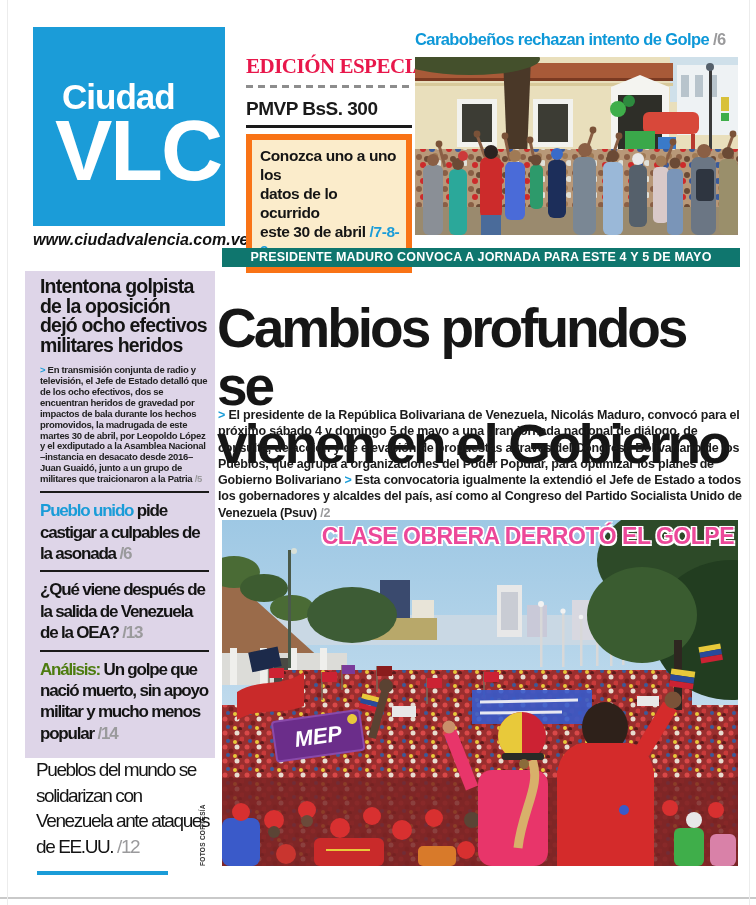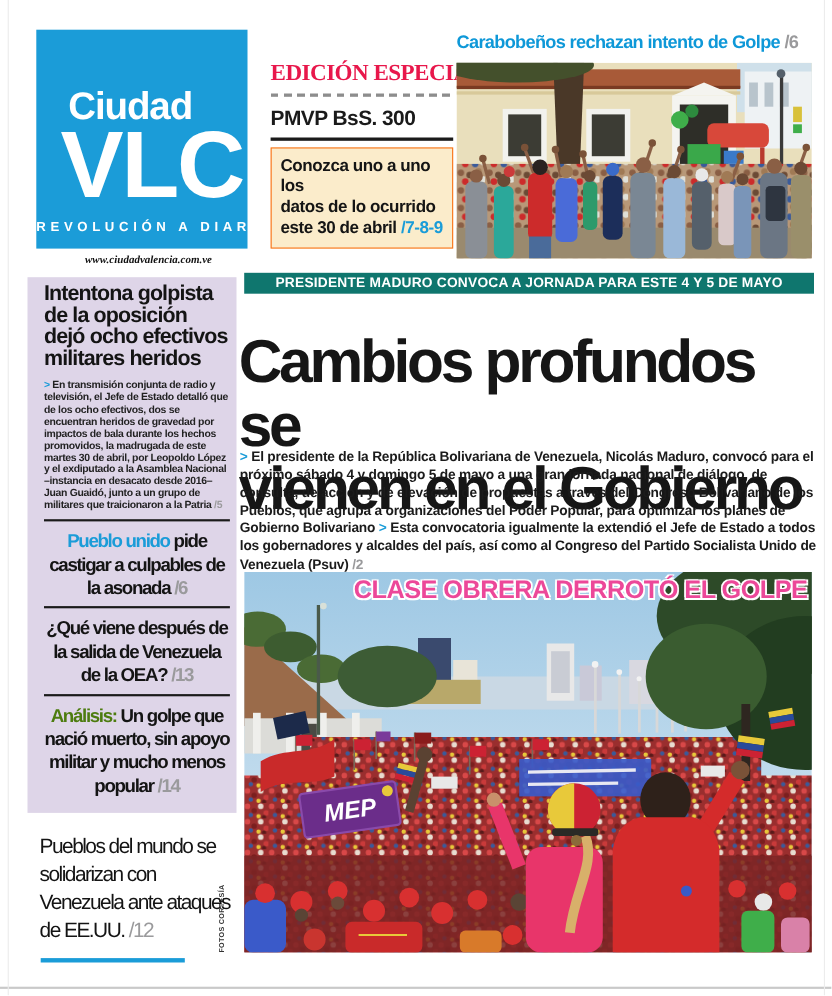--- a/index.html
+++ b/index.html
@@ -7,67 +7,66 @@
     width:756px;height:905px;position:relative;background:#ffffff;
     font-family:"Liberation Sans","DejaVu Sans",sans-serif;overflow:hidden;
     -webkit-font-smoothing:antialiased;
   }
   .abs{position:absolute;}
   
   .logo-box{left:33px;top:27px;width:192px;height:199px;background:#1b9cd8;color:#fff;}
   .logo-ciudad{position:absolute;left:29px;top:50px;font-size:35px;font-weight:bold;letter-spacing:-1px;}
   .logo-vlc{position:absolute;left:22px;top:80px;font-size:86px;font-weight:bold;letter-spacing:-2px;line-height:1;}
   .logo-tagline{position:absolute;left:0;right:0;top:172px;text-align:center;font-size:12px;font-weight:bold;letter-spacing:4.2px;white-space:nowrap;}
-  .website{left:33px;top:231px;width:204px;text-align:center;font-style:italic;font-weight:bold;font-size:10px;color:#111;font-family:Liberation Serif, serif;}
+  .website{left:33px;top:231px;width:204px;text-align:center;font-style:italic;font-weight:bold;font-size:16px;color:#111;}
   .mid-col{left:246px;top:28px;width:166px;}
   .date-line{font-size:8.5px;font-weight:bold;color:#4a4a4a;line-height:1.3;letter-spacing:0.1px;white-space:pre-line;}
   .edition{margin-top:26px;font-family:"Liberation Serif","DejaVu Serif",serif;font-weight:bold;font-size:21px;letter-spacing:-0.5px;color:#e8174b;white-space:nowrap;}
   .edition .num{color:#1a1a1a;}
   .dash-line{margin-top:6px;height:3px;background:repeating-linear-gradient(90deg,#8d8d8d 0 7px,transparent 7px 12px);}
   .price{margin-top:10px;font-size:19px;font-weight:bold;letter-spacing:-0.5px;color:#1a1a1a;}
   .price-rule{margin-top:5px;height:3px;background:#1a1a1a;}
-  .promo-box{margin-top:6px;background:#fbeccb;border:1px solid #f97316;padding:7px 6px 7px 8px;
+  .promo-box{margin-top:6px;background:#fbeccb;border:6px solid #f97316;padding:7px 6px 7px 8px;
     font-size:15.5px;font-weight:bold;line-height:1.22;letter-spacing:-0.4px;color:#151515;white-space:pre-line;}
   .promo-box .pages{color:#1a9cd8;}
   
   .top-story-headline{left:415px;top:30px;width:330px;font-size:16.5px;font-weight:bold;color:#0e98d8;letter-spacing:-0.6px;white-space:nowrap;}
   .ref{color:#9a9a9c;}
   .top-photo{left:415px;top:57px;width:323px;height:178px;}
   
   .banner{left:222px;top:248px;width:518px;height:19px;background:#0f766e;color:#fff;text-align:center;
     font-size:12.5px;font-weight:bold;letter-spacing:0.2px;line-height:19px;white-space:nowrap;}
   .main-headline{left:217px;top:272px;width:528px;font-size:55px;font-weight:bold;letter-spacing:-3px;line-height:1.05;color:#161616;white-space:pre-line;margin-top:28px;}
   .deck{left:218px;top:407px;width:524px;font-size:12.5px;font-weight:bold;line-height:1.3;letter-spacing:-0.2px;color:#1b1b1b;}
   .bullet{color:#1a9cd8;}
   .main-photo{left:222px;top:520px;width:516px;height:346px;}
   .photo-overlay-title{position:absolute;top:3px;right:4px;font-size:23px;font-weight:bold;letter-spacing:-0.5px;color:#ec4899;
     text-shadow:-1.5px -1.5px 0 #fff,1.5px -1.5px 0 #fff,-1.5px 1.5px 0 #fff,1.5px 1.5px 0 #fff,0 0 2px #fff;white-space:nowrap;}
   .photo-credit{left:199px;top:866px;transform-origin:0 0;transform:rotate(-90deg);font-size:6.5px;font-weight:bold;color:#333;letter-spacing:0.3px;white-space:nowrap;}
   
-  .sidebar-box{left:25px;top:252px;width:190px;height:487px;background:#ded5e8;padding:6px 6px 16px 15px;box-sizing:border-box;}
+  .sidebar-box{left:25px;top:271px;width:190px;height:487px;background:#ded5e8;padding:6px 6px 16px 15px;box-sizing:border-box;}
   .s1-headline{font-size:19.5px;font-weight:bold;line-height:1.0;letter-spacing:-0.8px;color:#141414;white-space:pre-line;}
   .s1-body{margin-top:10px;font-size:9.5px;font-weight:bold;line-height:1.15;letter-spacing:-0.3px;color:#222;}
   .divider{height:2px;background:#1a1a1a;margin-top:6px;}
-  .side-item{margin-top:7px;font-size:17px;font-weight:bold;line-height:1.26;letter-spacing:-1.2px;color:#141414;text-align:center;}
+  .side-item{margin-top:7px;font-size:17px;font-weight:bold;line-height:1.26;letter-spacing:-1.2px;color:#141414;}
   .lead-blue{color:#1a9cd8;}
   .lead-red{color:#4d7c0f;margin-top:25px;}
   .story5{left:36px;top:757px;width:185px;font-size:19px;font-weight:normal;line-height:1.35;letter-spacing:-1.4px;color:#141414;}
   .blue-bar{left:37px;top:871px;width:131px;height:4px;background:#1a9cd8;}
   
   .edge-bottom{left:0;top:897px;width:756px;height:2px;background:#c9c9c9;}
   .edge-left{left:7px;top:0;width:1px;height:905px;background:#ececec;}
   .edge-right{left:749px;top:0;width:1px;height:905px;background:#ececec;}
 </style>
 </head>
 <body>
 
 <div class="abs logo-box">
   <div class="logo-ciudad">Ciudad</div>
   <div class="logo-vlc">VLC</div>
-  <div class="logo-tagline">REVOLUCIÓN A DIARIO</div>
 </div>
 <div class="abs website">www.ciudadvalencia.com.ve</div>
 
 <div class="abs mid-col">
   <div class="edition"><span>EDICIÓN ESPECIAL </span><span class="num">64</span></div>
   <div class="dash-line"></div>
   <div class="price">PMVP BsS. 300</div>
   <div class="price-rule"></div>
   <div class="promo-box"><span>Conozca uno a uno los
 datos de lo ocurrido

